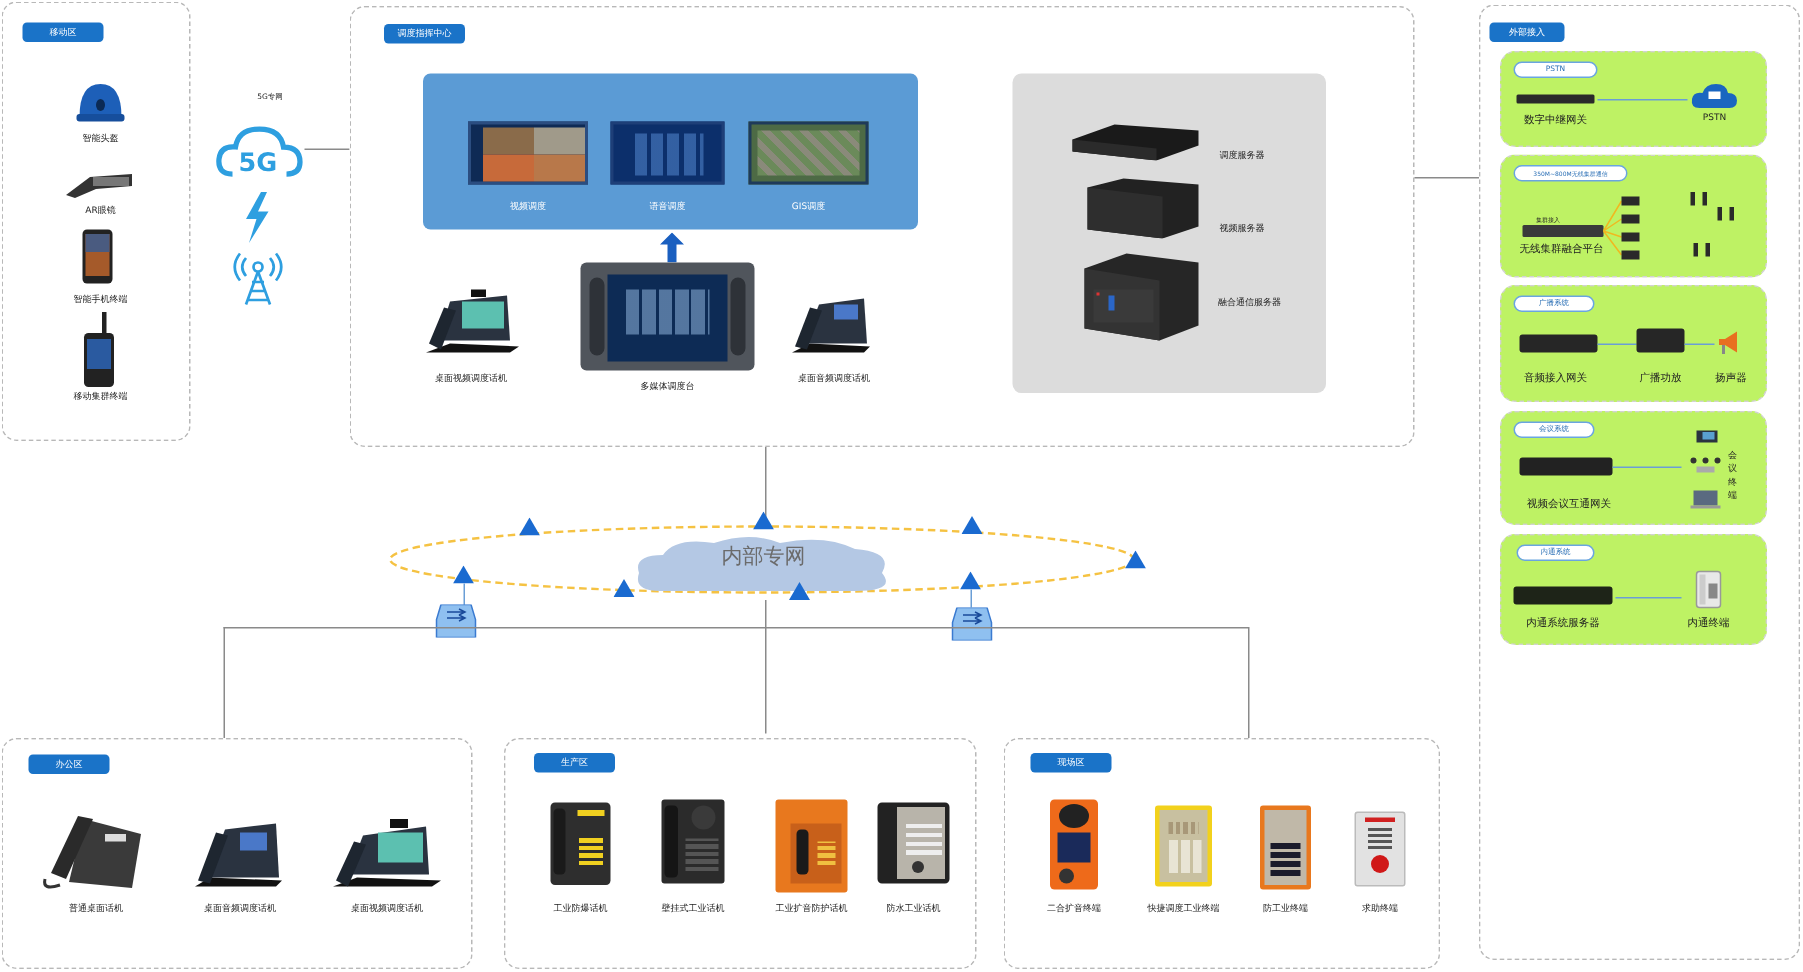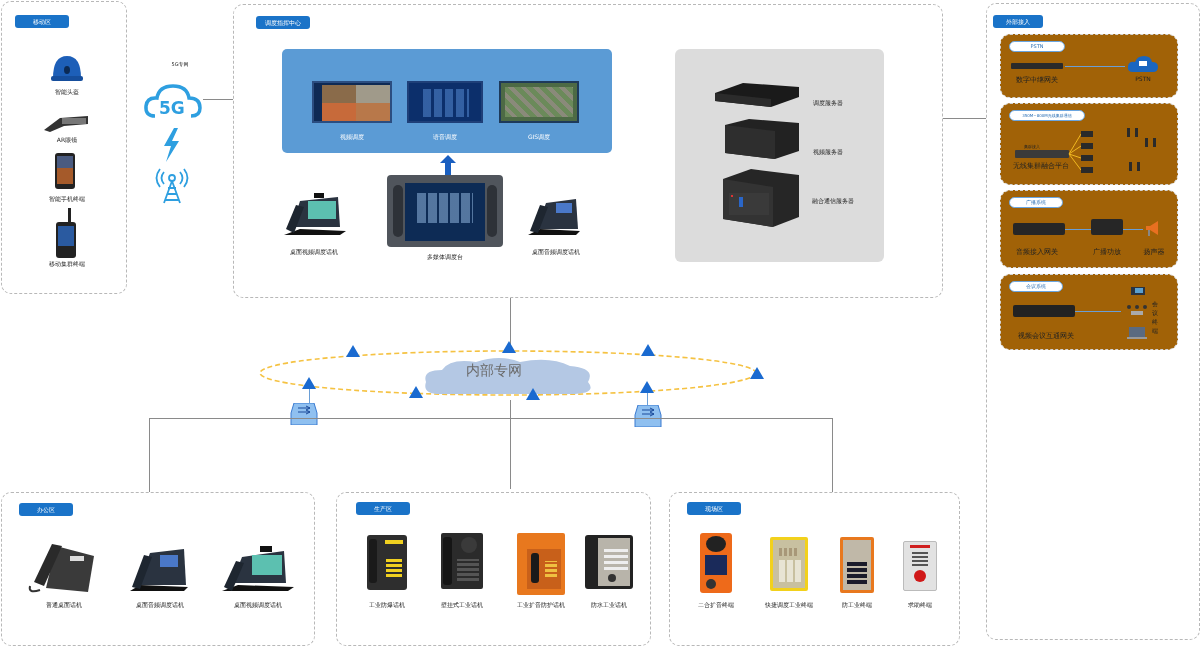--- a/index.html
+++ b/index.html
@@ -8,21 +8,21 @@
   .panel { position: absolute; border: 1px dashed #b8b8b8; border-radius: 10px; background: #fff; }
   .badge { position: absolute; background: #1a73c8; color: #fff; font-size: 6px; border-radius: 3px;
            height: 13px; line-height: 13px; padding: 0 8px; text-align: center; }
   .sub-badge { position: absolute; border: 1px solid #6aa5e0; color: #2a6fb5; font-size: 5px; border-radius: 7px;
            height: 11px; line-height: 9px; padding: 0 10px; background:#fff; }
   .lbl { position: absolute; font-size: 6px; color: #222; text-align: center; white-space: nowrap; }
   .lbl-big { position: absolute; font-size: 7px; color: #222; text-align: center; white-space: nowrap; }
   .line { position: absolute; background: #8a8a8a; }
   .bline { position: absolute; background: #6a9ed6; }
   .dev { position: absolute; }
-  .subpanel { position: absolute; border: 1px dashed #d2d2d2; border-radius: 10px; background: #a16207; }
+  .subpanel { position: absolute; border: 1px dashed #d2d2d2; border-radius: 10px; background: #bef264; }
 </style>
 </head>
 <body>
 
 <div class="panel" style="left:1px;top:1px;width:126px;height:293px;">
   <div class="badge" style="left:13px;top:13px;width:54px;">移动区</div>
 
   <svg class="dev" style="left:48px;top:52px;" width="34" height="30" viewBox="0 0 34 30">
     <path d="M3 24 Q3 2 17 2 Q31 2 31 24 Z" fill="#1d5fb8"></path>
       <rect x="1" y="22" width="32" height="5" rx="2" fill="#164e9c"></rect>
@@ -146,21 +146,21 @@
 
 <div class="line" style="left:943px;top:118px;width:43px;height:1px;"></div>
 
 <div class="line" style="left:510px;top:298px;width:1px;height:50px;"></div>
 <svg class="dev" style="left:248px;top:340px;" width="520" height="70" viewBox="0 0 520 70">
   <ellipse cx="260" cy="33" rx="248" ry="22" fill="none" stroke="#f5c242" stroke-width="1.6" stroke-dasharray="5 3"></ellipse>
 </svg>
 <svg class="dev" style="left:420px;top:354px;" width="180" height="44" viewBox="0 0 180 44">
   <path d="M20 40 Q2 40 6 28 Q2 16 22 16 Q30 4 56 8 Q80 0 100 8 Q130 2 150 12 Q176 14 168 28 Q178 40 150 40 Z" fill="#b4c8e4"></path>
 </svg>
-<div style="position:absolute;left:466px;top:362px;width:86px;font-size:14px;color:#6b6b6b;">内部专网</div>
+<div style="position:absolute;left:466px;top:362px;width:86px;text-align:center;font-size:14px;color:#6b6b6b;">内部专网</div>
 
 <svg class="dev" style="left:346px;top:345px;" width="14" height="12" viewBox="0 0 14 12">
     <path d="M7 0 L14 12 L0 12 Z" fill="#1a6ad0"></path>
   </svg>
 <svg class="dev" style="left:502px;top:341px;" width="14" height="12" viewBox="0 0 14 12">
     <path d="M7 0 L14 12 L0 12 Z" fill="#1a6ad0"></path>
   </svg>
 <svg class="dev" style="left:641px;top:344px;" width="14" height="12" viewBox="0 0 14 12">
     <path d="M7 0 L14 12 L0 12 Z" fill="#1a6ad0"></path>
   </svg>
@@ -340,15 +340,27 @@
     <div class="bline" style="left:122px;top:38px;width:20px;height:1px;"></div>
     <svg class="dev" style="left:143px;top:28px;" width="18" height="18" viewBox="0 0 18 18">
         <path d="M2 7 L6 7 L14 2 L14 16 L6 11 L2 11 Z" fill="#e87020"></path>
         <rect x="4" y="11" width="2" height="6" fill="#888"></rect>
       </svg>
     <div class="lbl-big" style="left:6px;top:56px;width:60px;">音频接入网关</div>
     <div class="lbl-big" style="left:88px;top:56px;width:36px;">广播功放</div>
     <div class="lbl-big" style="left:138px;top:56px;width:30px;">扬声器</div>
   </div>
 
+  <div class="subpanel" style="left:13px;top:352px;width:178px;height:74px;">
+    <div class="sub-badge" style="left:10px;top:6px;width:52px;text-align:center;">内通系统</div>
+    <div style="position:absolute;left:8px;top:34px;width:66px;height:12px;background:#1e2418;border-radius:2px;"></div>
+    <div class="bline" style="left:76px;top:41px;width:44px;height:1px;"></div>
+    <svg class="dev" style="left:126px;top:22px;" width="22" height="28" viewBox="0 0 22 28">
+        <rect x="4" y="2" width="16" height="24" rx="2" fill="#e8e8e8" stroke="#999"></rect>
+        <rect x="6" y="4" width="4" height="20" fill="#ccc"></rect>
+        <rect x="12" y="10" width="6" height="10" fill="#888"></rect>
+      </svg>
+    <div class="lbl-big" style="left:8px;top:53px;width:66px;">内通系统服务器</div>
+    <div class="lbl-big" style="left:120px;top:53px;width:36px;">内通终端</div>
+  </div>
 
 
 </div>
 
 </body></html>

